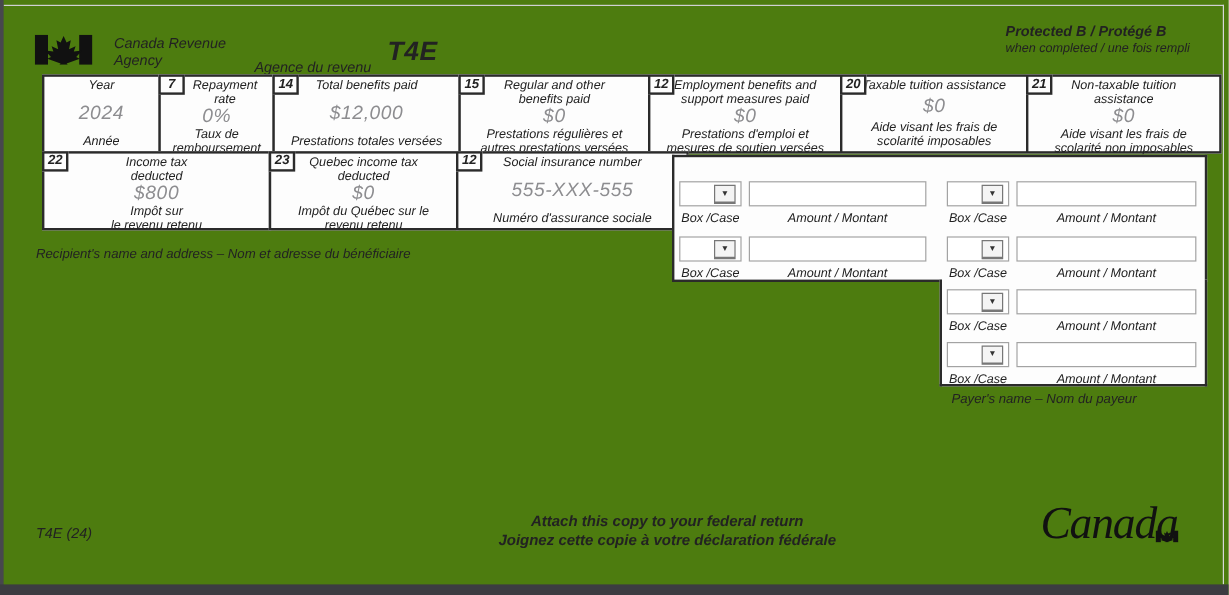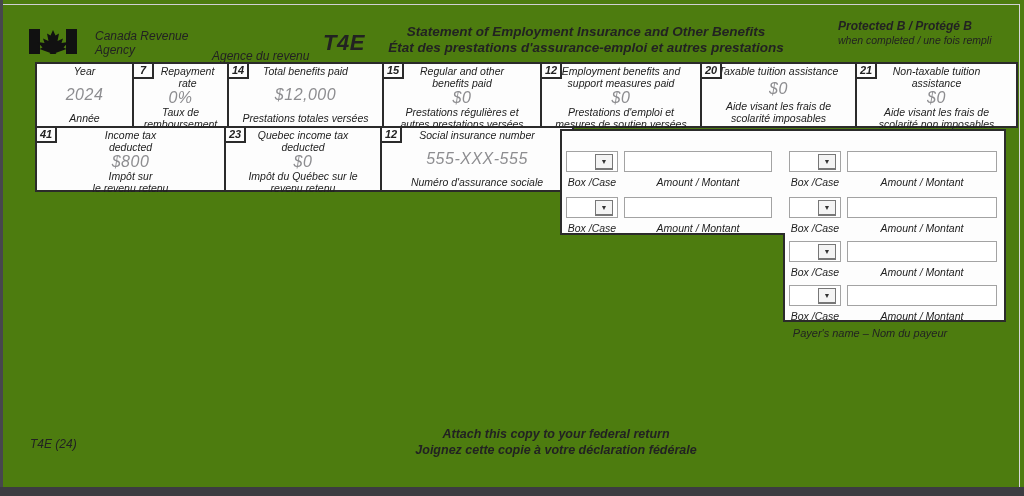--- a/index.html
+++ b/index.html
@@ -77,24 +77,20 @@
       <rect x="0" y="0" width="22" height="50" fill="#111"></rect>
       <rect x="74" y="0" width="22" height="50" fill="#111"></rect>
       <path fill="#111" d="M48 2 L43 13 L36 9 L39 24 L28 19 L31 28 L17 26 L27 37 L21 40 L43 48 L41 50 L48 50 L55 50 L53 48 L75 40 L69 37 L79 26 L65 28 L68 19 L57 24 L60 9 L53 13 Z"></path>
     </svg>
   </div>
   <div class="hdr-txt" style="left:95px;top:29px;">Canada Revenue
 Agency</div>
   <div class="hdr-txt" style="left:212px;top:29px;margin-top:20px;">Agence du revenu
 du Canada</div>
   <div class="t4e">T4E</div>
-  <div class="title-block">
-    <div class="t-en">Statement of Employment Insurance and Other Benefits</div>
-    <div class="t-fr">État des prestations d'assurance-emploi et autres prestations</div>
-  </div>
   <div class="protected">
     <div class="p1">Protected B / Protégé B</div>
     <div class="p2">when completed / une fois rempli</div>
   </div>
 
   <div class="cell" style="left:23px;top:62px;width:99px;height:66px;">
     <div class="lab">Year</div>
     <div class="val">2024</div>
     <div class="flab">Année</div>
   </div>
@@ -138,21 +134,21 @@
   <div class="cell" style="left:843px;top:62px;width:163px;height:66px;">
     <div class="badge">21</div>
     <div class="lab">Non-taxable tuition
 assistance</div>
     <div class="val">$0</div>
     <div class="flab">Aide visant les frais de
 scolarité non imposables</div>
   </div>
 
   <div class="cell" style="left:23px;top:126px;width:191px;height:66px;">
-    <div class="badge">41</div>
+    <div class="badge">22</div>
     <div class="lab">Income tax
 deducted</div>
     <div class="val">$800</div>
     <div class="flab">Impôt sur
 le revenu retenu</div>
   </div>
   <div class="cell" style="left:212px;top:126px;width:158px;height:66px;">
     <div class="badge">23</div>
     <div class="lab">Quebec income tax
 deducted</div>
@@ -207,22 +203,33 @@
   <div class="flabel" style="left:847px;top:266px;width:150px;">Amount / Montant</div>
 
   <div class="field drop" style="left:789px;top:285px;">
     <div class="arrow-btn">▼</div>
   </div>
   <div class="field amt" style="left:847px;top:285px;width:150px;"></div>
   <div class="flabel" style="left:783px;top:310px;width:64px;">Box /Case</div>
   <div class="flabel" style="left:847px;top:310px;width:150px;">Amount / Montant</div>
 
   <div class="payer-label">Payer's name – Nom du payeur</div>
+  <div class="recipient-label">Recipient's name and address – Nom et adresse du bénéficiaire</div>
 
   <div class="form-version">T4E (24)</div>
   <div class="attach">
     <div>Attach this copy to your federal return</div>
     <div>Joignez cette copie à votre déclaration fédérale</div>
   </div>
+  <div class="wordmark">
+    <span>Canada</span>
+    <span class="wm-flag">
+      <svg width="19" height="10" viewBox="0 0 96 50">
+        <rect x="0" y="0" width="22" height="50" fill="#111"></rect>
+        <rect x="74" y="0" width="22" height="50" fill="#111"></rect>
+        <path fill="#111" d="M48 2 L43 13 L36 9 L39 24 L28 19 L31 28 L17 26 L27 37 L21 40 L43 48 L41 50 L48 50 L55 50 L53 48 L75 40 L69 37 L79 26 L65 28 L68 19 L57 24 L60 9 L53 13 Z"></path>
+      </svg>
+    </span>
+  </div>
 
   <div class="edge-left"></div>
   <div class="edge-bottom"></div>
 </div>
 
 </body></html>

